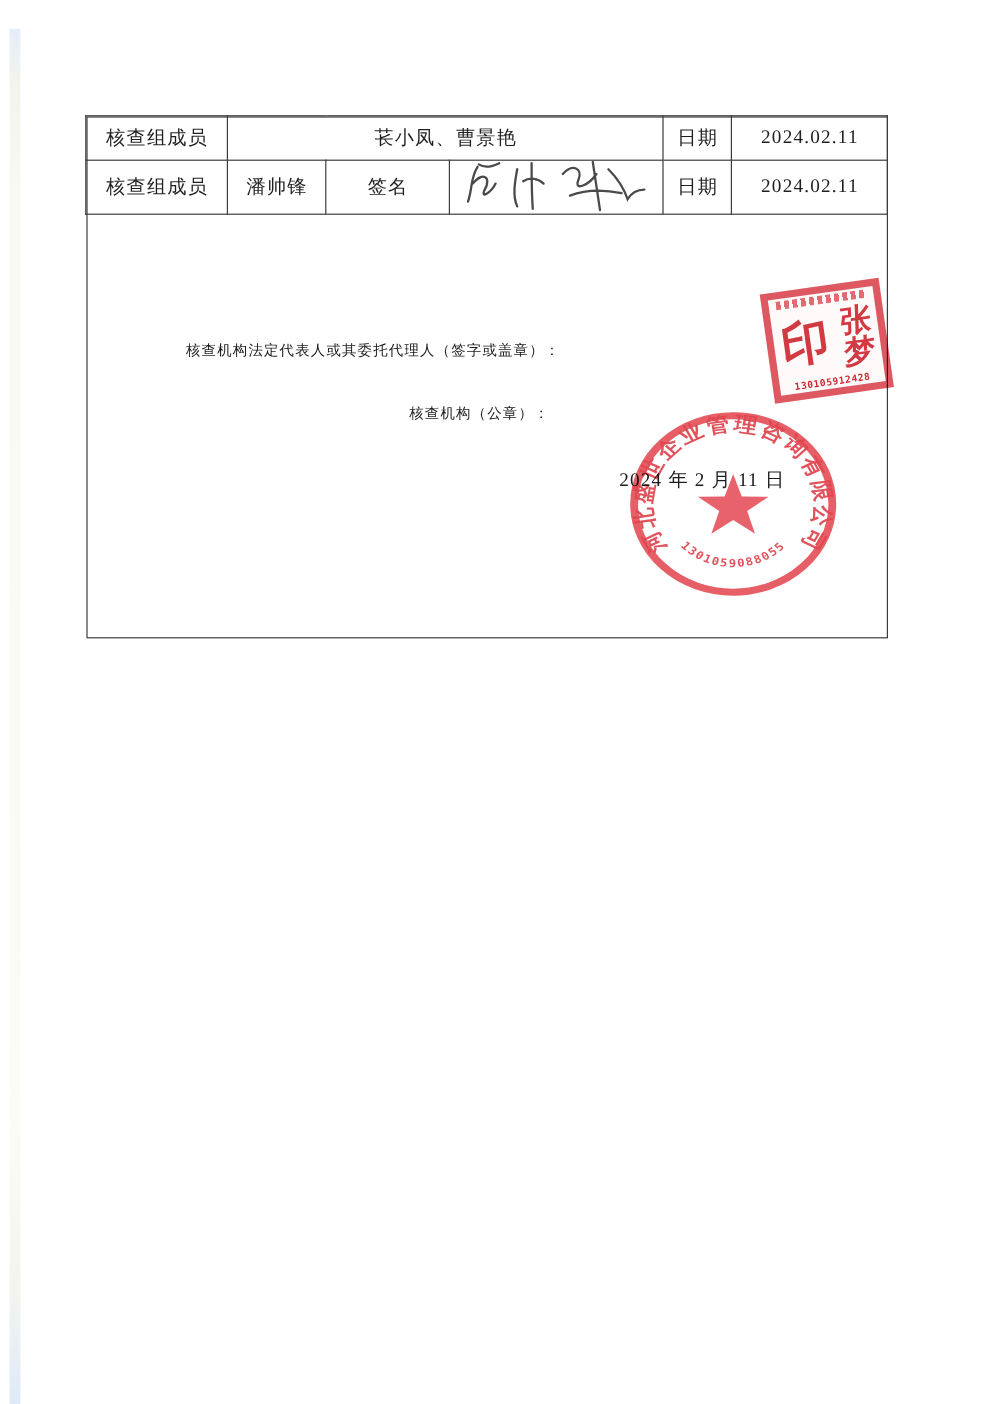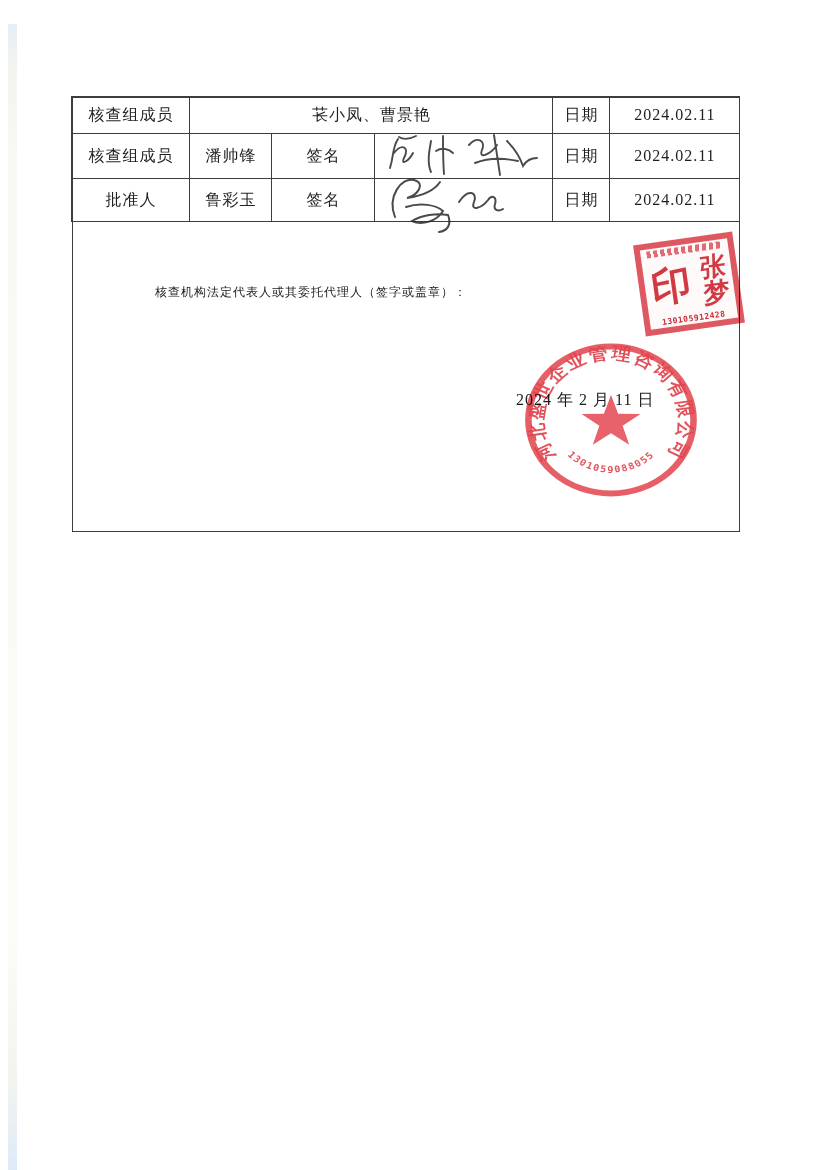--- a/index.html
+++ b/index.html
@@ -89,38 +89,25 @@
       <td class="sig-cell">
         <svg class="sig-svg" style="left:8px;top:-6px;" width="165" height="58" viewBox="0 0 165 58" fill="none" stroke="#2b2b2b" stroke-width="1.9" stroke-linecap="round" opacity="0.85">
           <path d="M7 40 C11 28 9 20 15 11 M11 25 C19 15 27 19 21 30 C17 38 26 33 30 25 M16 9 C22 13 29 10 33 8"></path>
           <path d="M48 13 C46 24 44 35 48 44 M60 8 C60 20 60 33 61 46 M53 23 C59 19 66 21 70 25"></path>
           <path d="M86 17 C94 8 103 12 99 22 C95 32 108 26 114 17 M92 35 C105 30 121 30 135 33 M111 7 C113 20 115 33 117 47 M124 13 C131 20 137 29 140 38 C143 33 148 30 154 30"></path>
         </svg>
       </td>
       <td>日期</td>
       <td>2024.02.11</td>
     </tr>
-    <tr class="r3">
-      <td>批准人</td>
-      <td>鲁彩玉</td>
-      <td>签名</td>
-      <td class="sig-cell">
-        <svg class="sig-svg" style="left:2px;top:-10px;" width="140" height="66" viewBox="0 0 140 66" fill="none" stroke="#2b2b2b" stroke-width="2" stroke-linecap="round" opacity="0.85">
-          <path d="M18 48 C10 28 24 8 37 11 C49 14 41 26 30 29 C44 27 57 22 63 13"></path>
-          <path d="M29 38 C44 33 59 36 66 42 C60 52 45 57 35 52 C45 46 59 44 71 46 C75 56 70 62 62 63"></path>
-          <path d="M82 33 C91 19 101 23 97 33 C93 43 105 39 111 31 C115 25 120 28 118 35 C116 41 121 43 126 40"></path>
-        </svg>
-      </td>
-      <td>日期</td>
-      <td>2024.02.11</td>
-    </tr>
   </tbody>
     </table>
 
   <div class="stmt stmt-1">核查机构法定代表人或其委托代理人（签字或盖章）：</div>
+  <div class="stmt stmt-2">核查机构（公章）：</div>
   <div class="stmt stmt-date">2024 年 2 月 11 日</div>
 
   <div class="square-seal">
     <div class="sq-top"></div>
     <div class="sq-main">
       <span class="sq-yin">印</span>
       <span class="sq-names">
         <span>张</span>
         <span>梦</span>
       </span>

